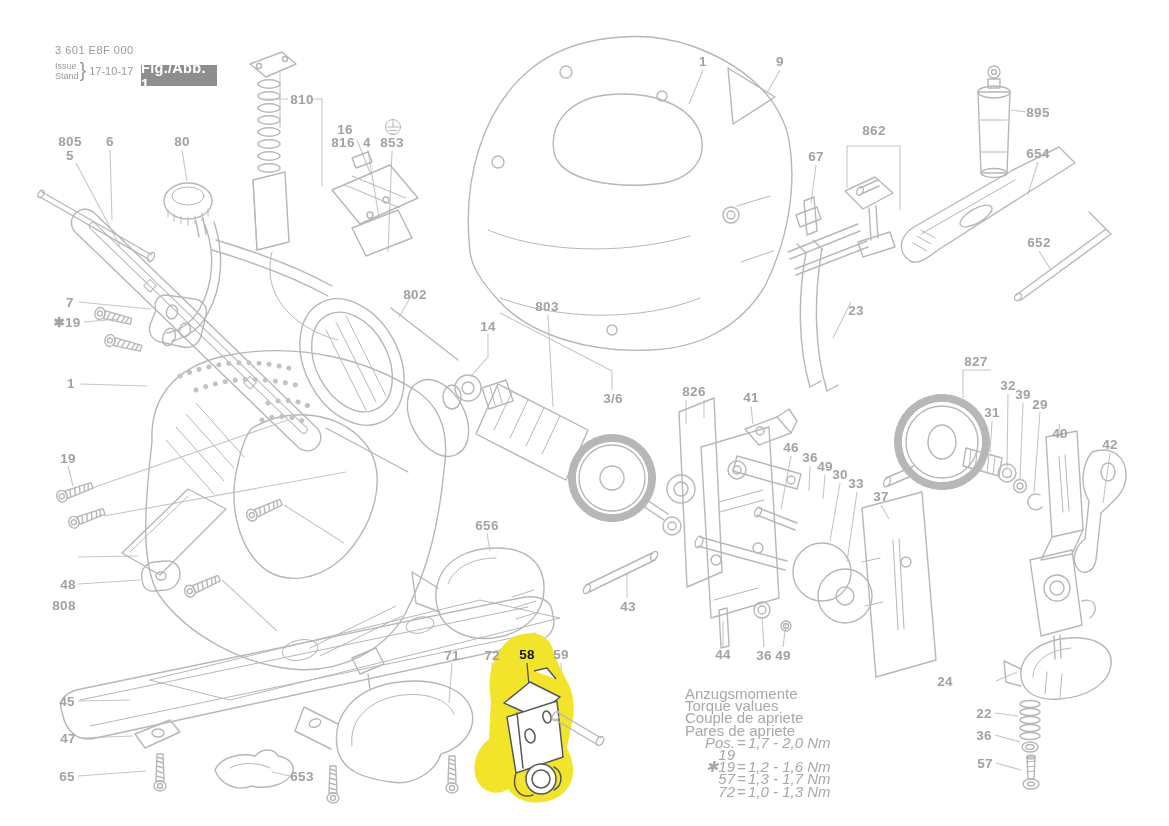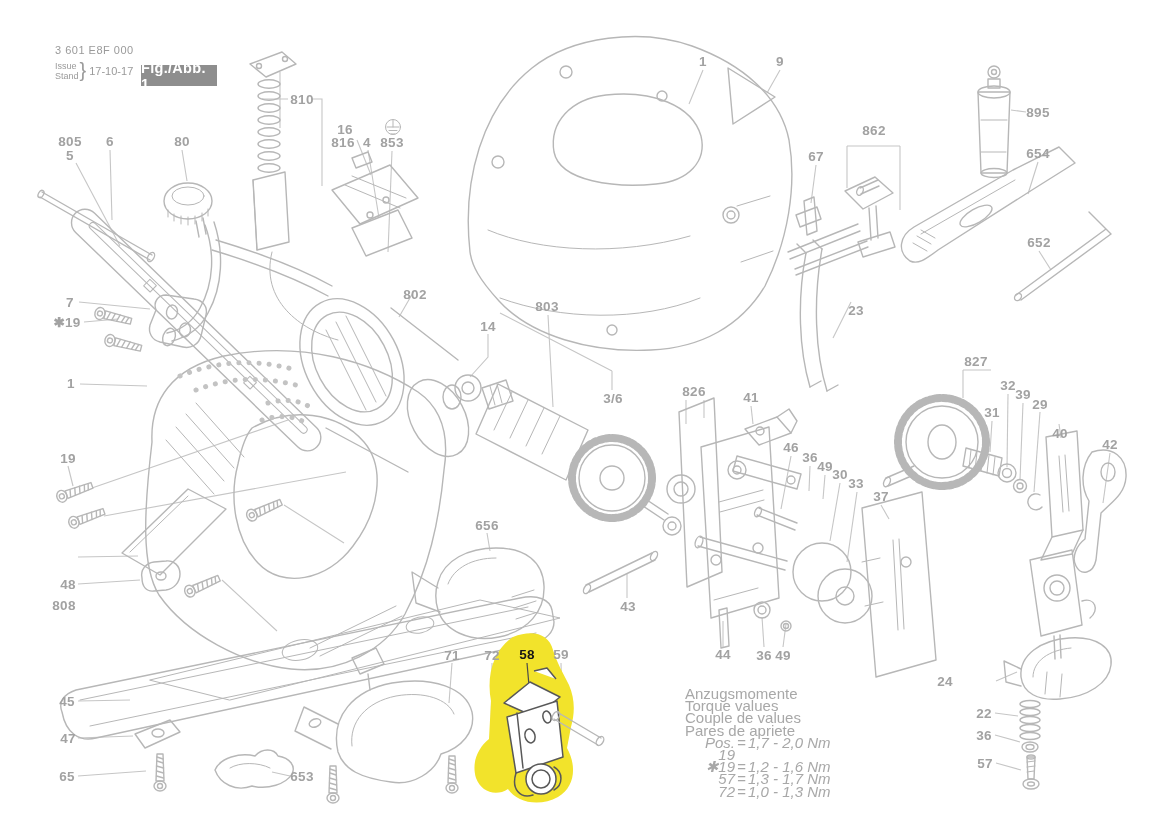--- a/index.html
+++ b/index.html
@@ -499,21 +499,21 @@
     <div>Stand</div>
   </div>
   <div class="issue-brace">}</div>
   <div class="issue-date">17-10-17</div>
 </div>
 <div class="figbox">Fig./Abb. 1</div>
 
 <div id="torque-note" class="note">
       <div>Anzugsmomente</div>
       <div>Torque values</div>
-      <div>Couple de values</div>
+      <div>Couple de apriete</div>
       <div>Pares de apriete</div>
       <div class="trow">
         <span class="tl">Pos. 19</span>
         <span class="teq">=</span>
         <span>1,7 - 2,0 Nm</span>
       </div>
       <div class="trow">
         <span class="tl">✱19</span>
         <span class="teq">=</span>
         <span>1,2 - 1,6 Nm</span>

